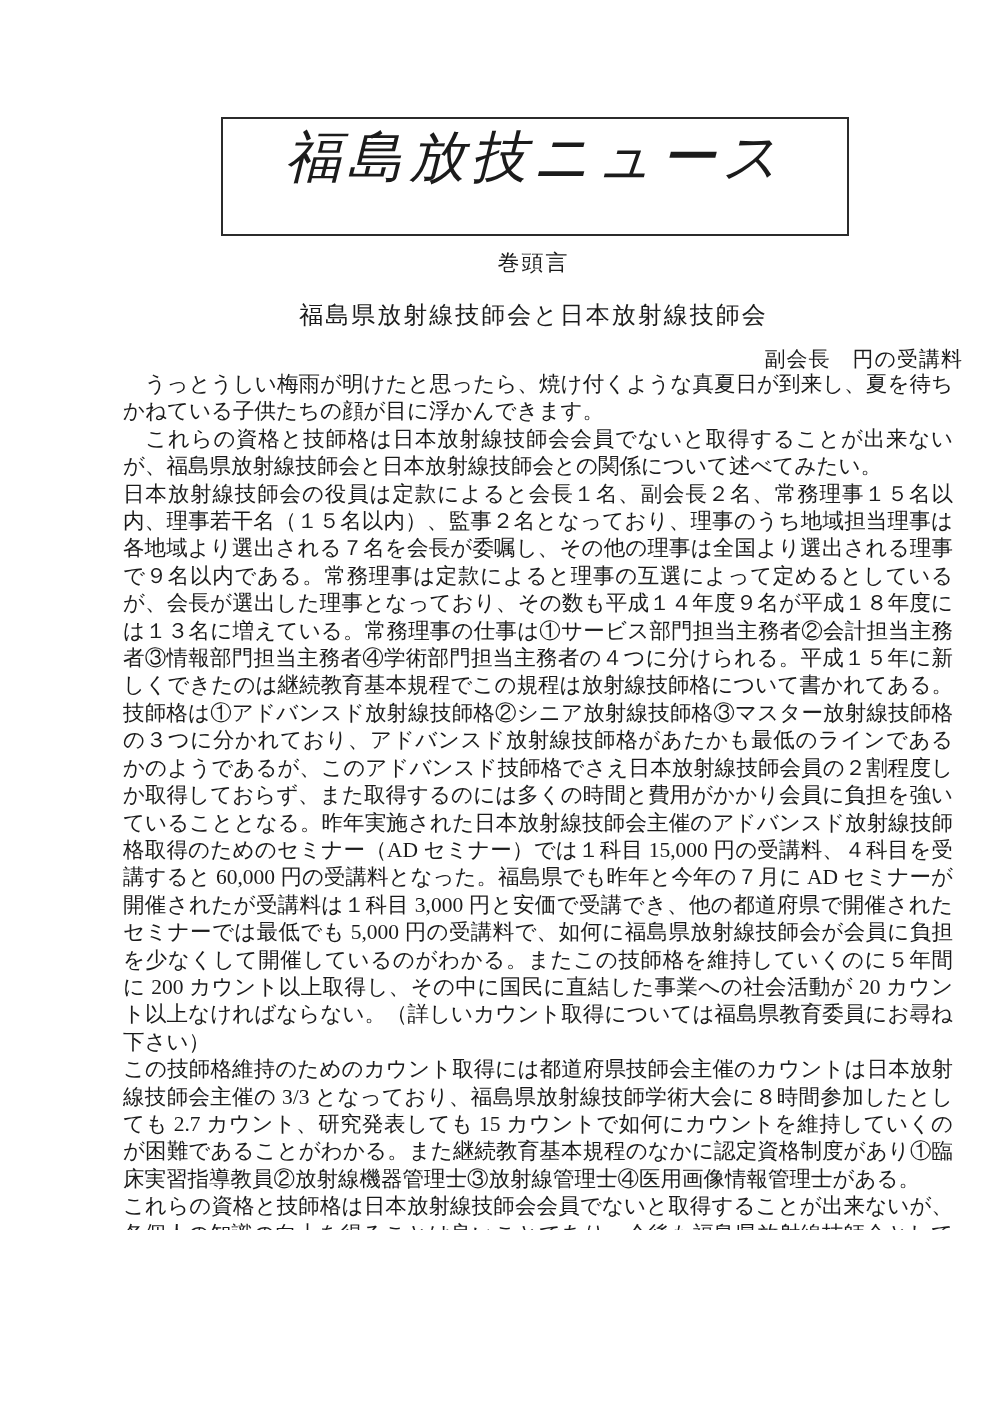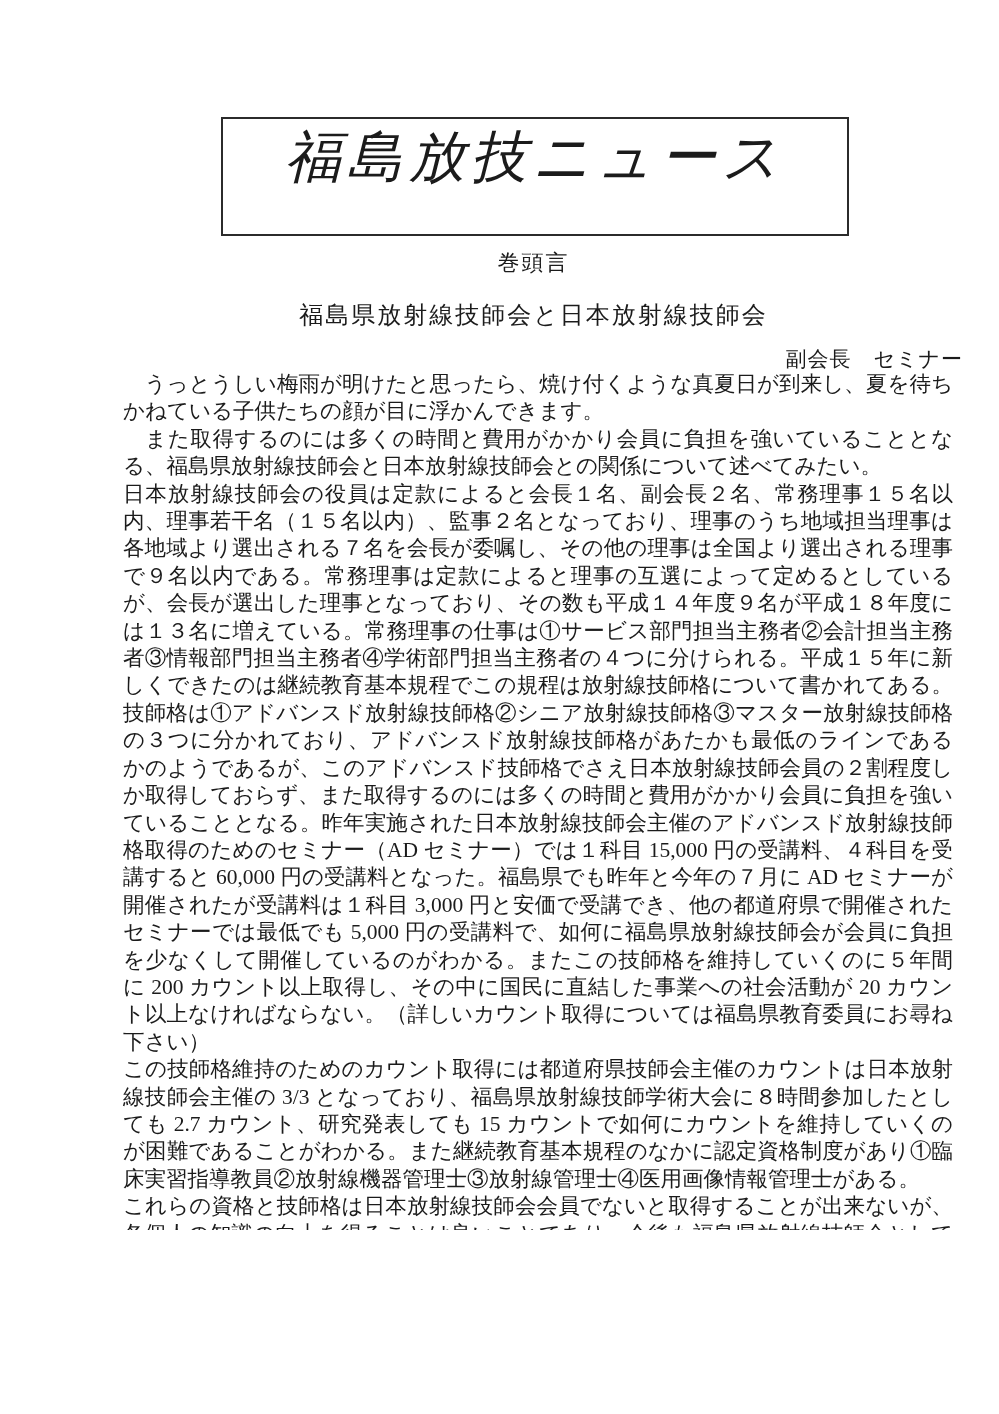--- a/index.html
+++ b/index.html
@@ -85,23 +85,23 @@
 <div class="page">
 
   <div class="title-box">
     <span class="newsletter-title">福島放技ニュース</span>
   </div>
 
   <div class="section-label">巻頭言</div>
 
   <h1 class="article-title">福島県放射線技師会と日本放射線技師会</h1>
 
-  <div class="byline">副会長　セミナー</div>
+  <div class="byline">副会長　円の受講料</div>
 
   <div class="article-body">
       <p>　うっとうしい梅雨が明けたと思ったら、焼け付くような真夏日が到来し、夏を待ちかねている子供たちの顔が目に浮かんできます。</p>
-      <p>　また取得するのには多くの時間と費用がかかり会員に負担を強いていることとなる、福島県放射線技師会と日本放射線技師会との関係について述べてみたい。</p>
+      <p>　これらの資格と技師格は日本放射線技師会会員でないと取得することが出来ないが、福島県放射線技師会と日本放射線技師会との関係について述べてみたい。</p>
       <p>日本放射線技師会の役員は定款によると会長１名、副会長２名、常務理事１５名以内、理事若干名（１５名以内）、監事２名となっており、理事のうち地域担当理事は各地域より選出される７名を会長が委嘱し、その他の理事は全国より選出される理事で９名以内である。常務理事は定款によると理事の互選によって定めるとしているが、会長が選出した理事となっており、その数も平成１４年度９名が平成１８年度には１３名に増えている。常務理事の仕事は①サービス部門担当主務者②会計担当主務者③情報部門担当主務者④学術部門担当主務者の４つに分けられる。平成１５年に新しくできたのは継続教育基本規程でこの規程は放射線技師格について書かれてある。技師格は①アドバンスド放射線技師格②シニア放射線技師格③マスター放射線技師格の３つに分かれており、アドバンスド放射線技師格があたかも最低のラインであるかのようであるが、このアドバンスド技師格でさえ日本放射線技師会員の２割程度しか取得しておらず、また取得するのには多くの時間と費用がかかり会員に負担を強いていることとなる。昨年実施された日本放射線技師会主催のアドバンスド放射線技師格取得のためのセミナー（AD セミナー）では１科目 15,000 円の受講料、４科目を受講すると 60,000 円の受講料となった。福島県でも昨年と今年の７月に AD セミナーが開催されたが受講料は１科目 3,000 円と安価で受講でき、他の都道府県で開催されたセミナーでは最低でも 5,000 円の受講料で、如何に福島県放射線技師会が会員に負担を少なくして開催しているのがわかる。またこの技師格を維持していくのに５年間に 200 カウント以上取得し、その中に国民に直結した事業への社会活動が 20 カウント以上なければならない。（詳しいカウント取得については福島県教育委員にお尋ね下さい）</p>
       <p>この技師格維持のためのカウント取得には都道府県技師会主催のカウントは日本放射線技師会主催の 3/3 となっており、福島県放射線技師学術大会に８時間参加したとしても 2.7 カウント、研究発表しても 15 カウントで如何にカウントを維持していくのが困難であることがわかる。また継続教育基本規程のなかに認定資格制度があり①臨床実習指導教員②放射線機器管理士③放射線管理士④医用画像情報管理士がある。</p>
       <p>これらの資格と技師格は日本放射線技師会会員でないと取得することが出来ないが、各個人の知識の向上を得ることは良いことであり、今後も福島県放射線技師会として関与していきたいと思っている。今まで福島県放射線技師会に新入会される時は日本放射線技師会も入会するように薦めていたが、福島県放射線技師会と考え方に違いが見られ、福島県放射線技師会への入会のみも先日の理事会で賛成が過半数を超え認められる事となった。しかしながら現日本放射線技師会に福島県放射線技師会会長が地域理事として選出され、詳しいカウント取得については福島県教育委員にお尋ね下さい、これからの運営に期待したい。</p>
     </div>
 
 </div>
 
 </body></html>

